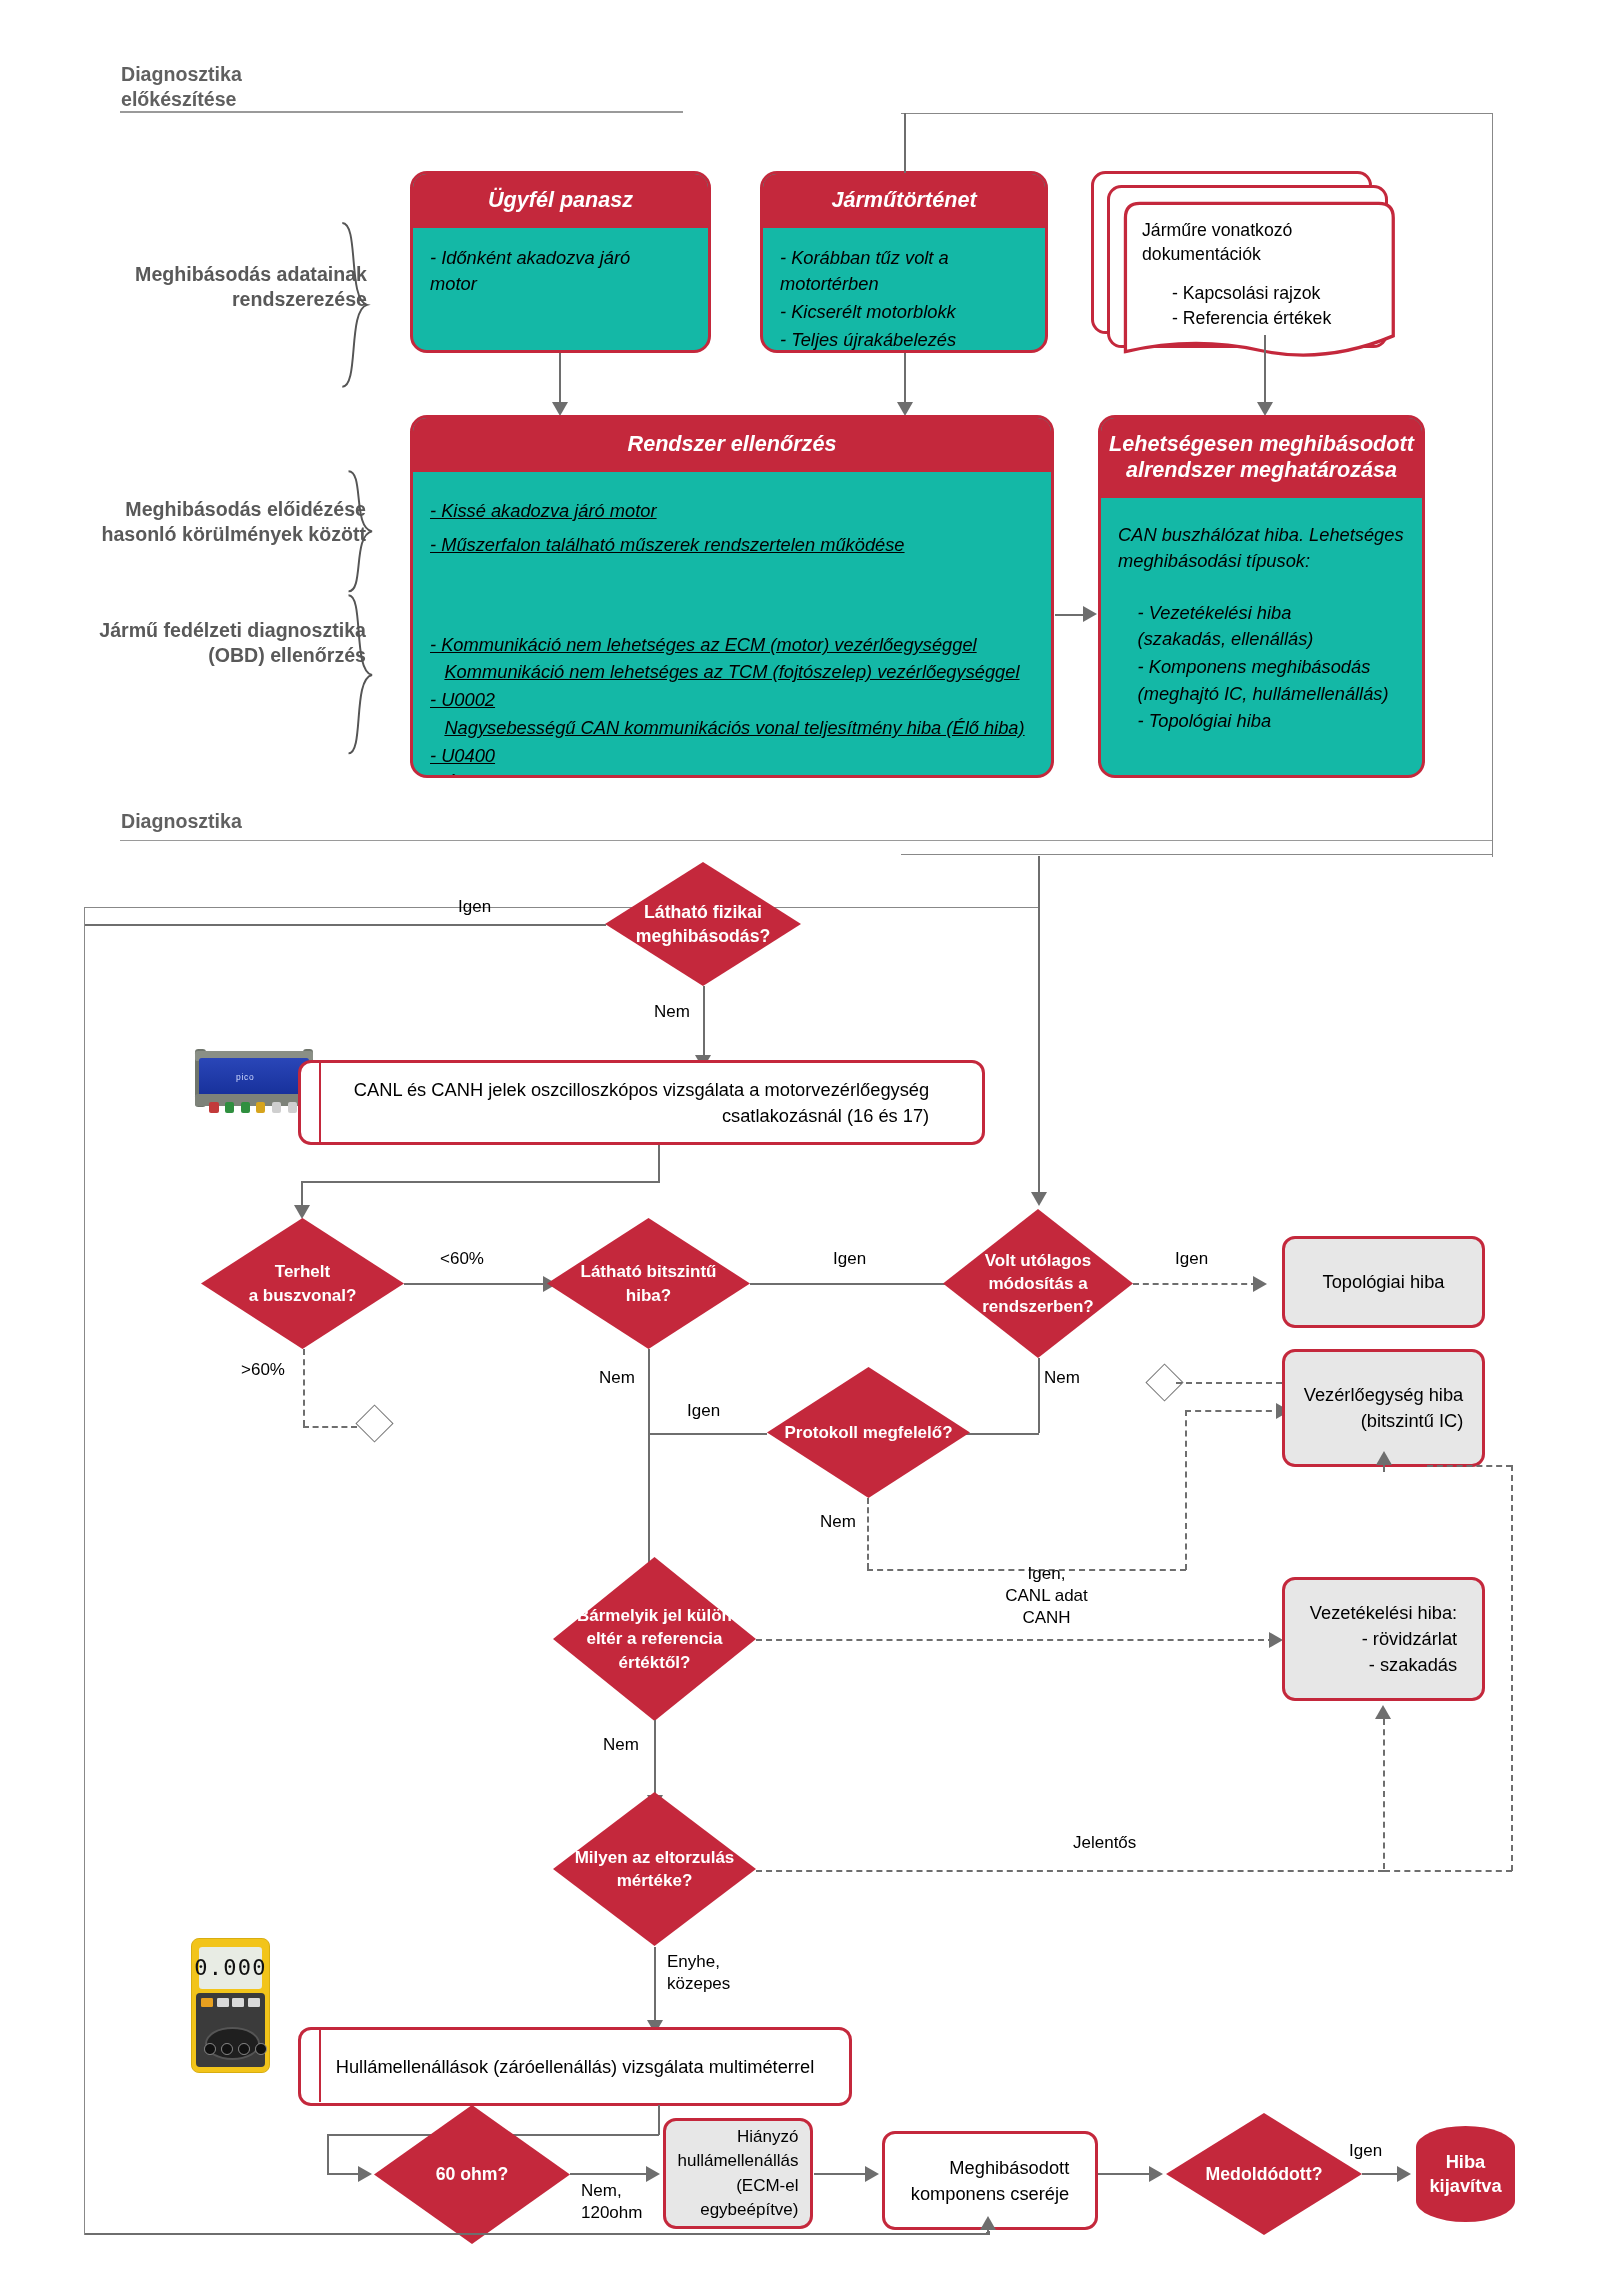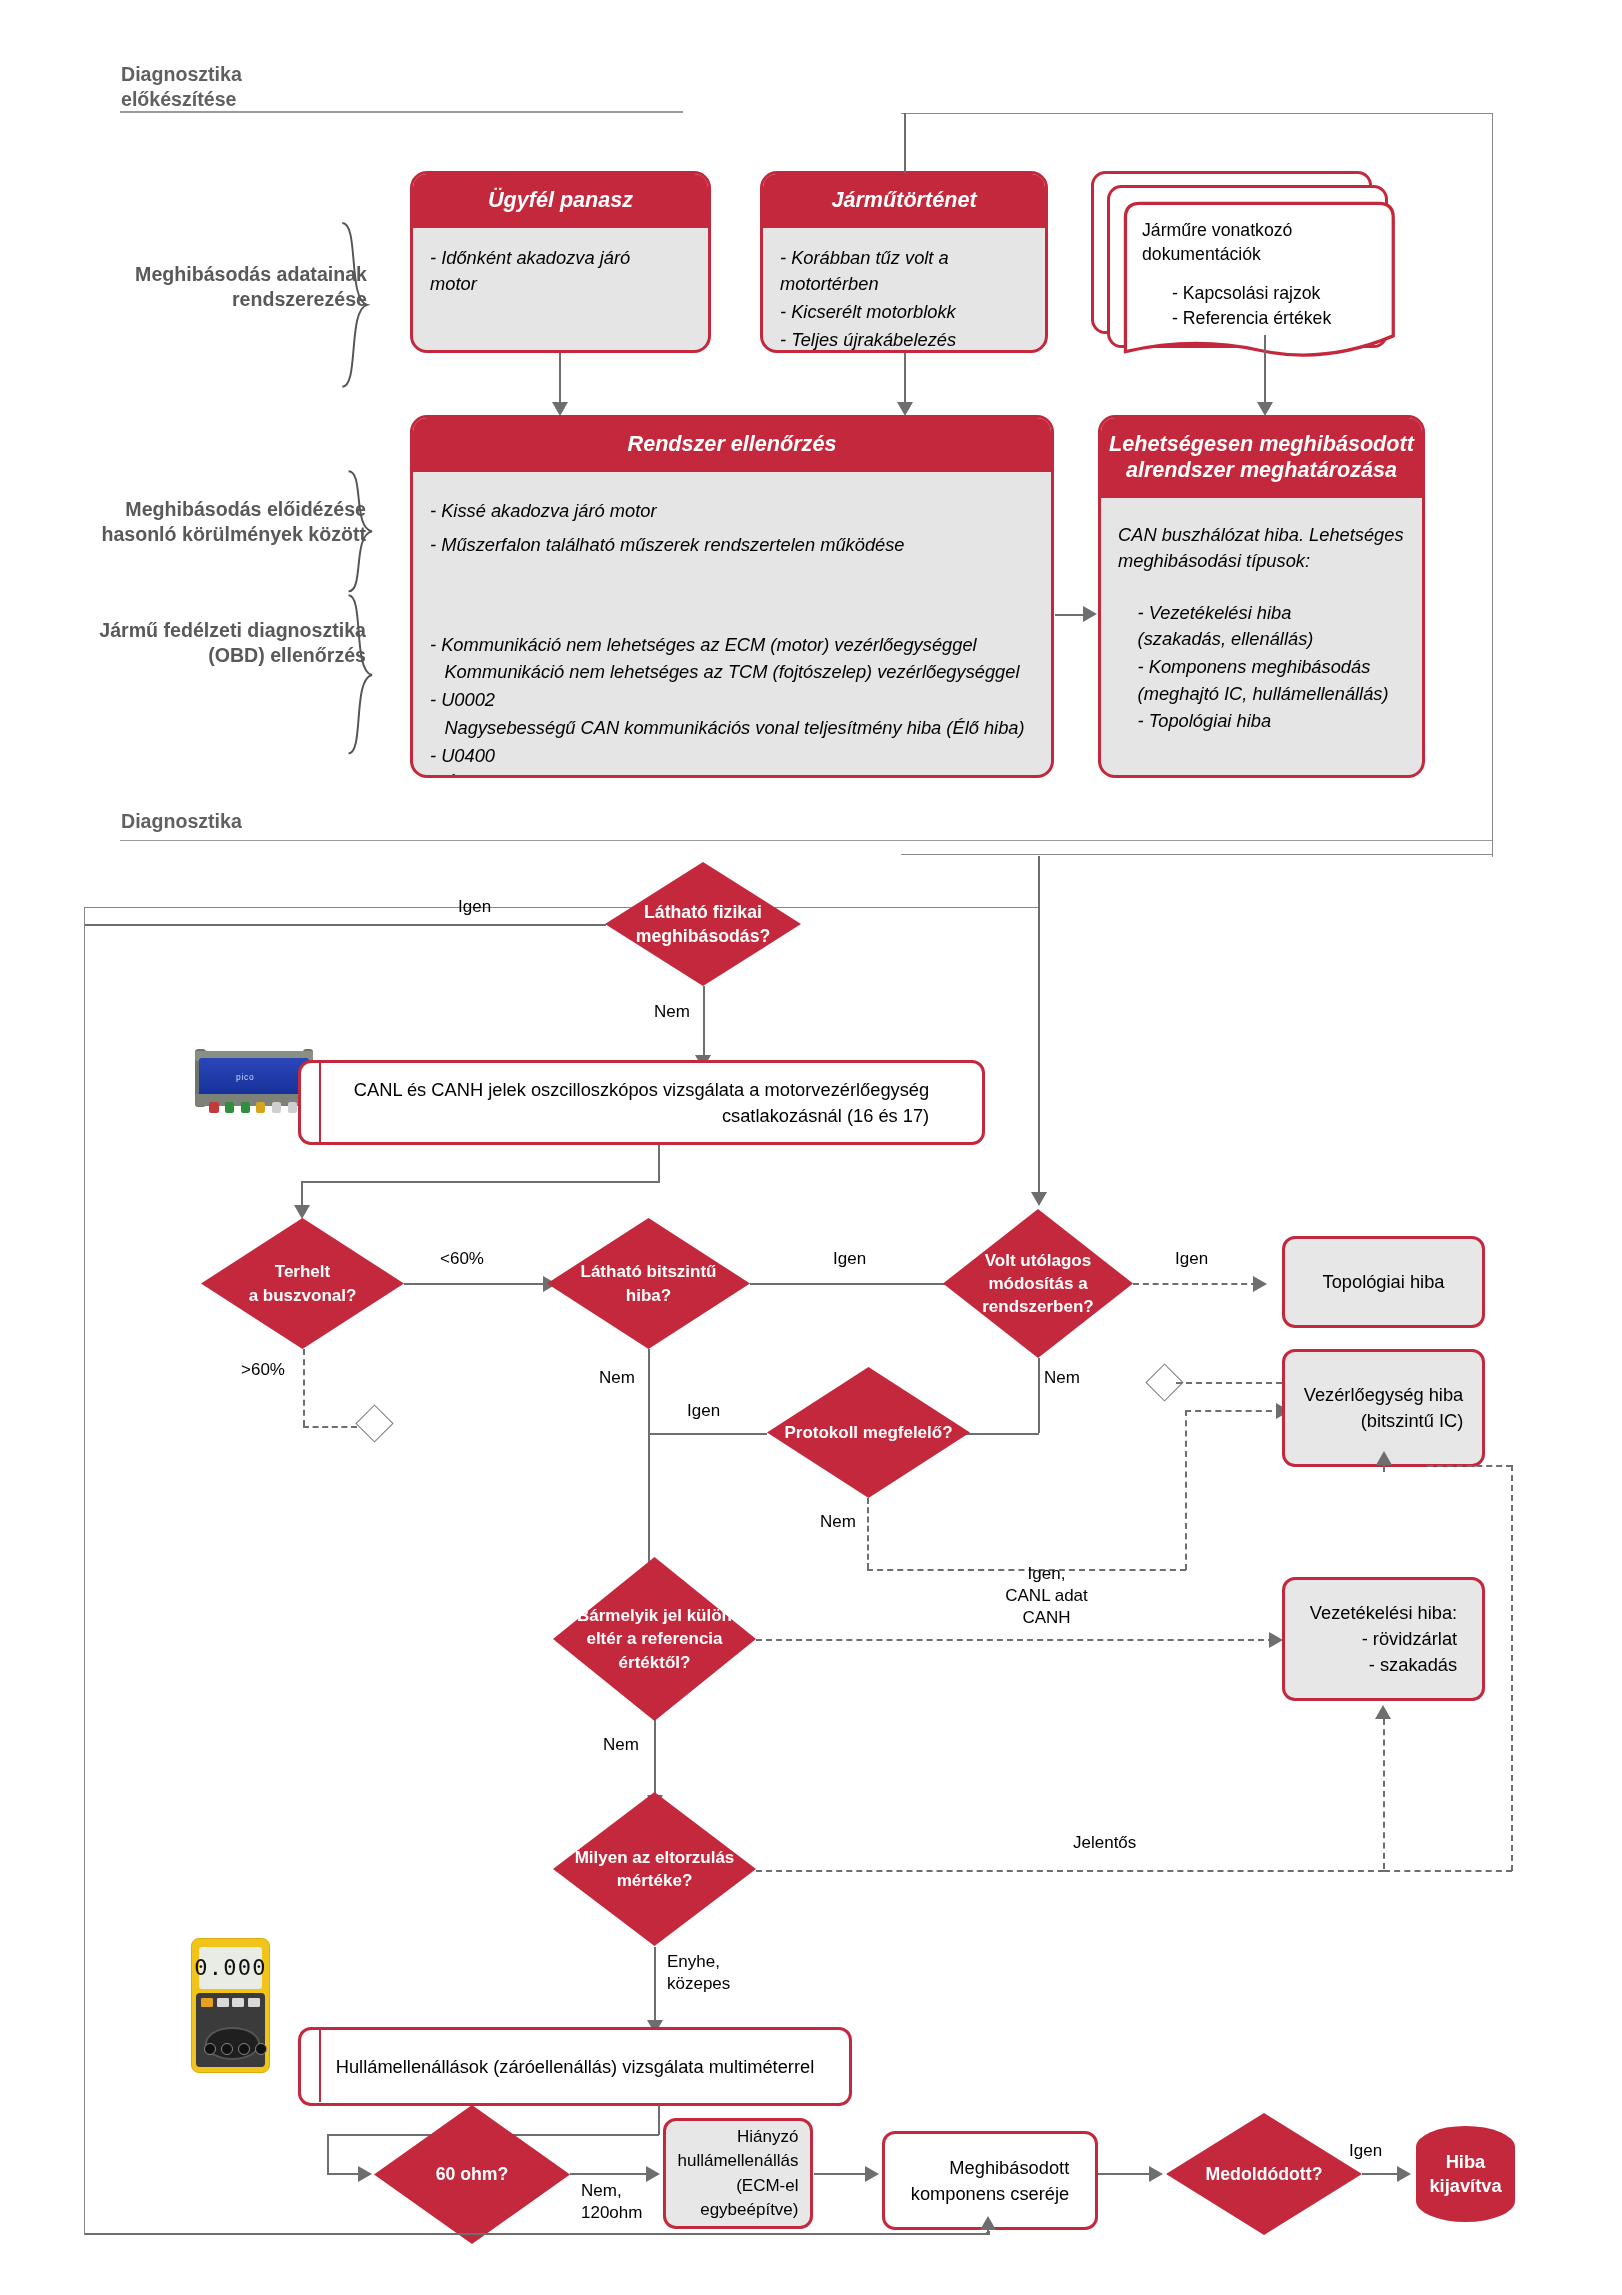--- a/index.html
+++ b/index.html
@@ -10,21 +10,21 @@
   .abs{position:absolute;box-sizing:border-box;}
 
   
   .sec-title{font-weight:bold;color:#606060;font-size:19.6px;line-height:1.28;text-align:left;}
   .sec-rule{background:#9a9a9a;height:2px;}
 
   
   .brk-label{font-weight:bold;color:#595959;font-size:19.6px;line-height:1.3;text-align:right;}
 
   
-  .card{border:3.3px solid #C4283C;border-radius:17px;background:#e5e5e5;overflow:hidden;}
+  .card{border:3.3px solid #C4283C;border-radius:17px;background:#14b8a6;overflow:hidden;}
   .card-hd{background:#C4283C;color:#fff;font-style:italic;font-weight:bold;
            font-size:21.6px;line-height:1.22;text-align:center;padding:13px 6.5px 14.4px 6.5px;
            border-radius:13px 13px 0 0;}
   .card-bd{padding:17px 17px 11.8px 17px;font-style:italic;font-size:18.3px;line-height:1.45;color:#000;}
   .card-bd p{margin:0 0 7.9px 0;}
   .card-bd p.tight{margin:0 0 1.3px 0;}
 
   
   .docstack{position:absolute;}
   .doc-sheet{position:absolute;border:3.3px solid #C4283C;border-radius:14.4px;background:#fff;}
@@ -155,21 +155,21 @@
     <div class="doc-txt" style="left:51px;top:47px;width:216px;white-space:pre-line;">Járműre vonatkozó
 dokumentációk</div>
     <div class="doc-txt" style="left:81px;top:110px;width:216px;">- Kapcsolási rajzok</div>
     <div class="doc-txt" style="left:81px;top:135px;width:216px;">- Referencia értékek</div>
   </div>
   <div class="ln v" style="left:1264px;top:335px;height:71px;"></div>
   <div class="ar down" style="left:1257px;top:402px;"></div>
 
   <div class="abs card" style="left:410px;top:415px;width:644px;height:363px;">
     <div class="card-hd">Rendszer ellenőrzés</div>
-    <div class="card-bd" style="padding-top:26px;">
+    <div class="card-bd" style="padding-top:26px;text-decoration:underline;">
       <p>- Kissé akadozva járó motor</p>
       <p style="margin-bottom:73px;">- Műszerfalon található műszerek rendszertelen működése</p>
       <p class="tight">- Kommunikáció nem lehetséges az ECM (motor) vezérlőegységgel</p>
       <p class="tight" style="padding-left:14.4px;">Kommunikáció nem lehetséges az TCM (fojtószelep) vezérlőegységgel</p>
       <p class="tight">- U0002</p>
       <p class="tight" style="padding-left:14.4px;">Nagysebességű CAN kommunikációs vonal teljesítmény hiba (Élő hiba)</p>
       <p class="tight">- U0400</p>
       <p class="tight" style="padding-left:14.4px;">Érvénytelen befogadott adat (Memóriában tárolt)</p>
     </div>
   </div>

